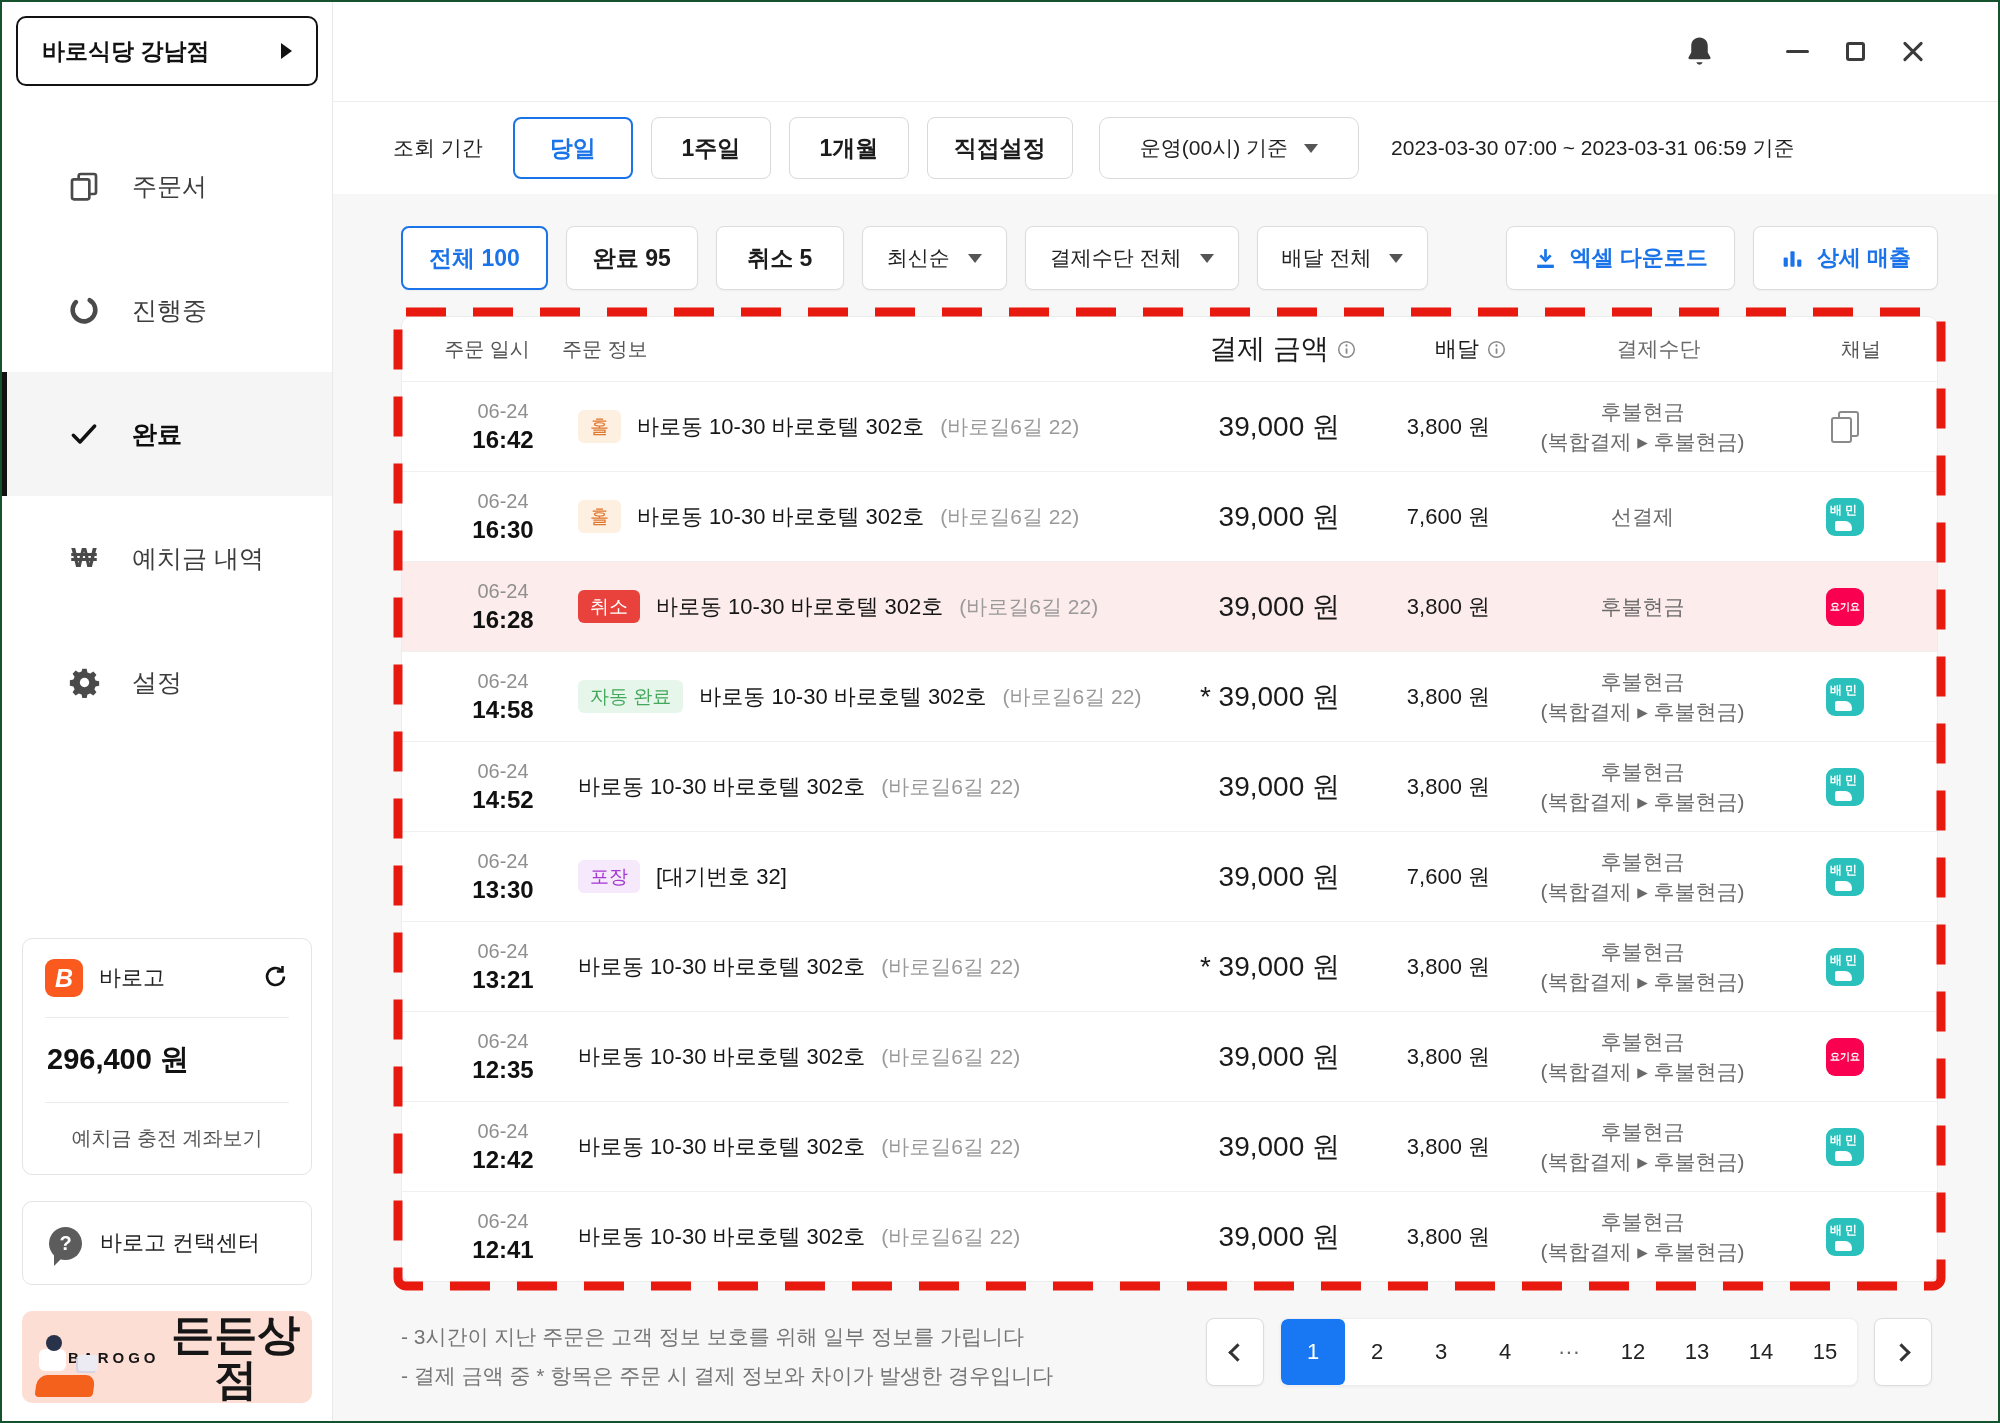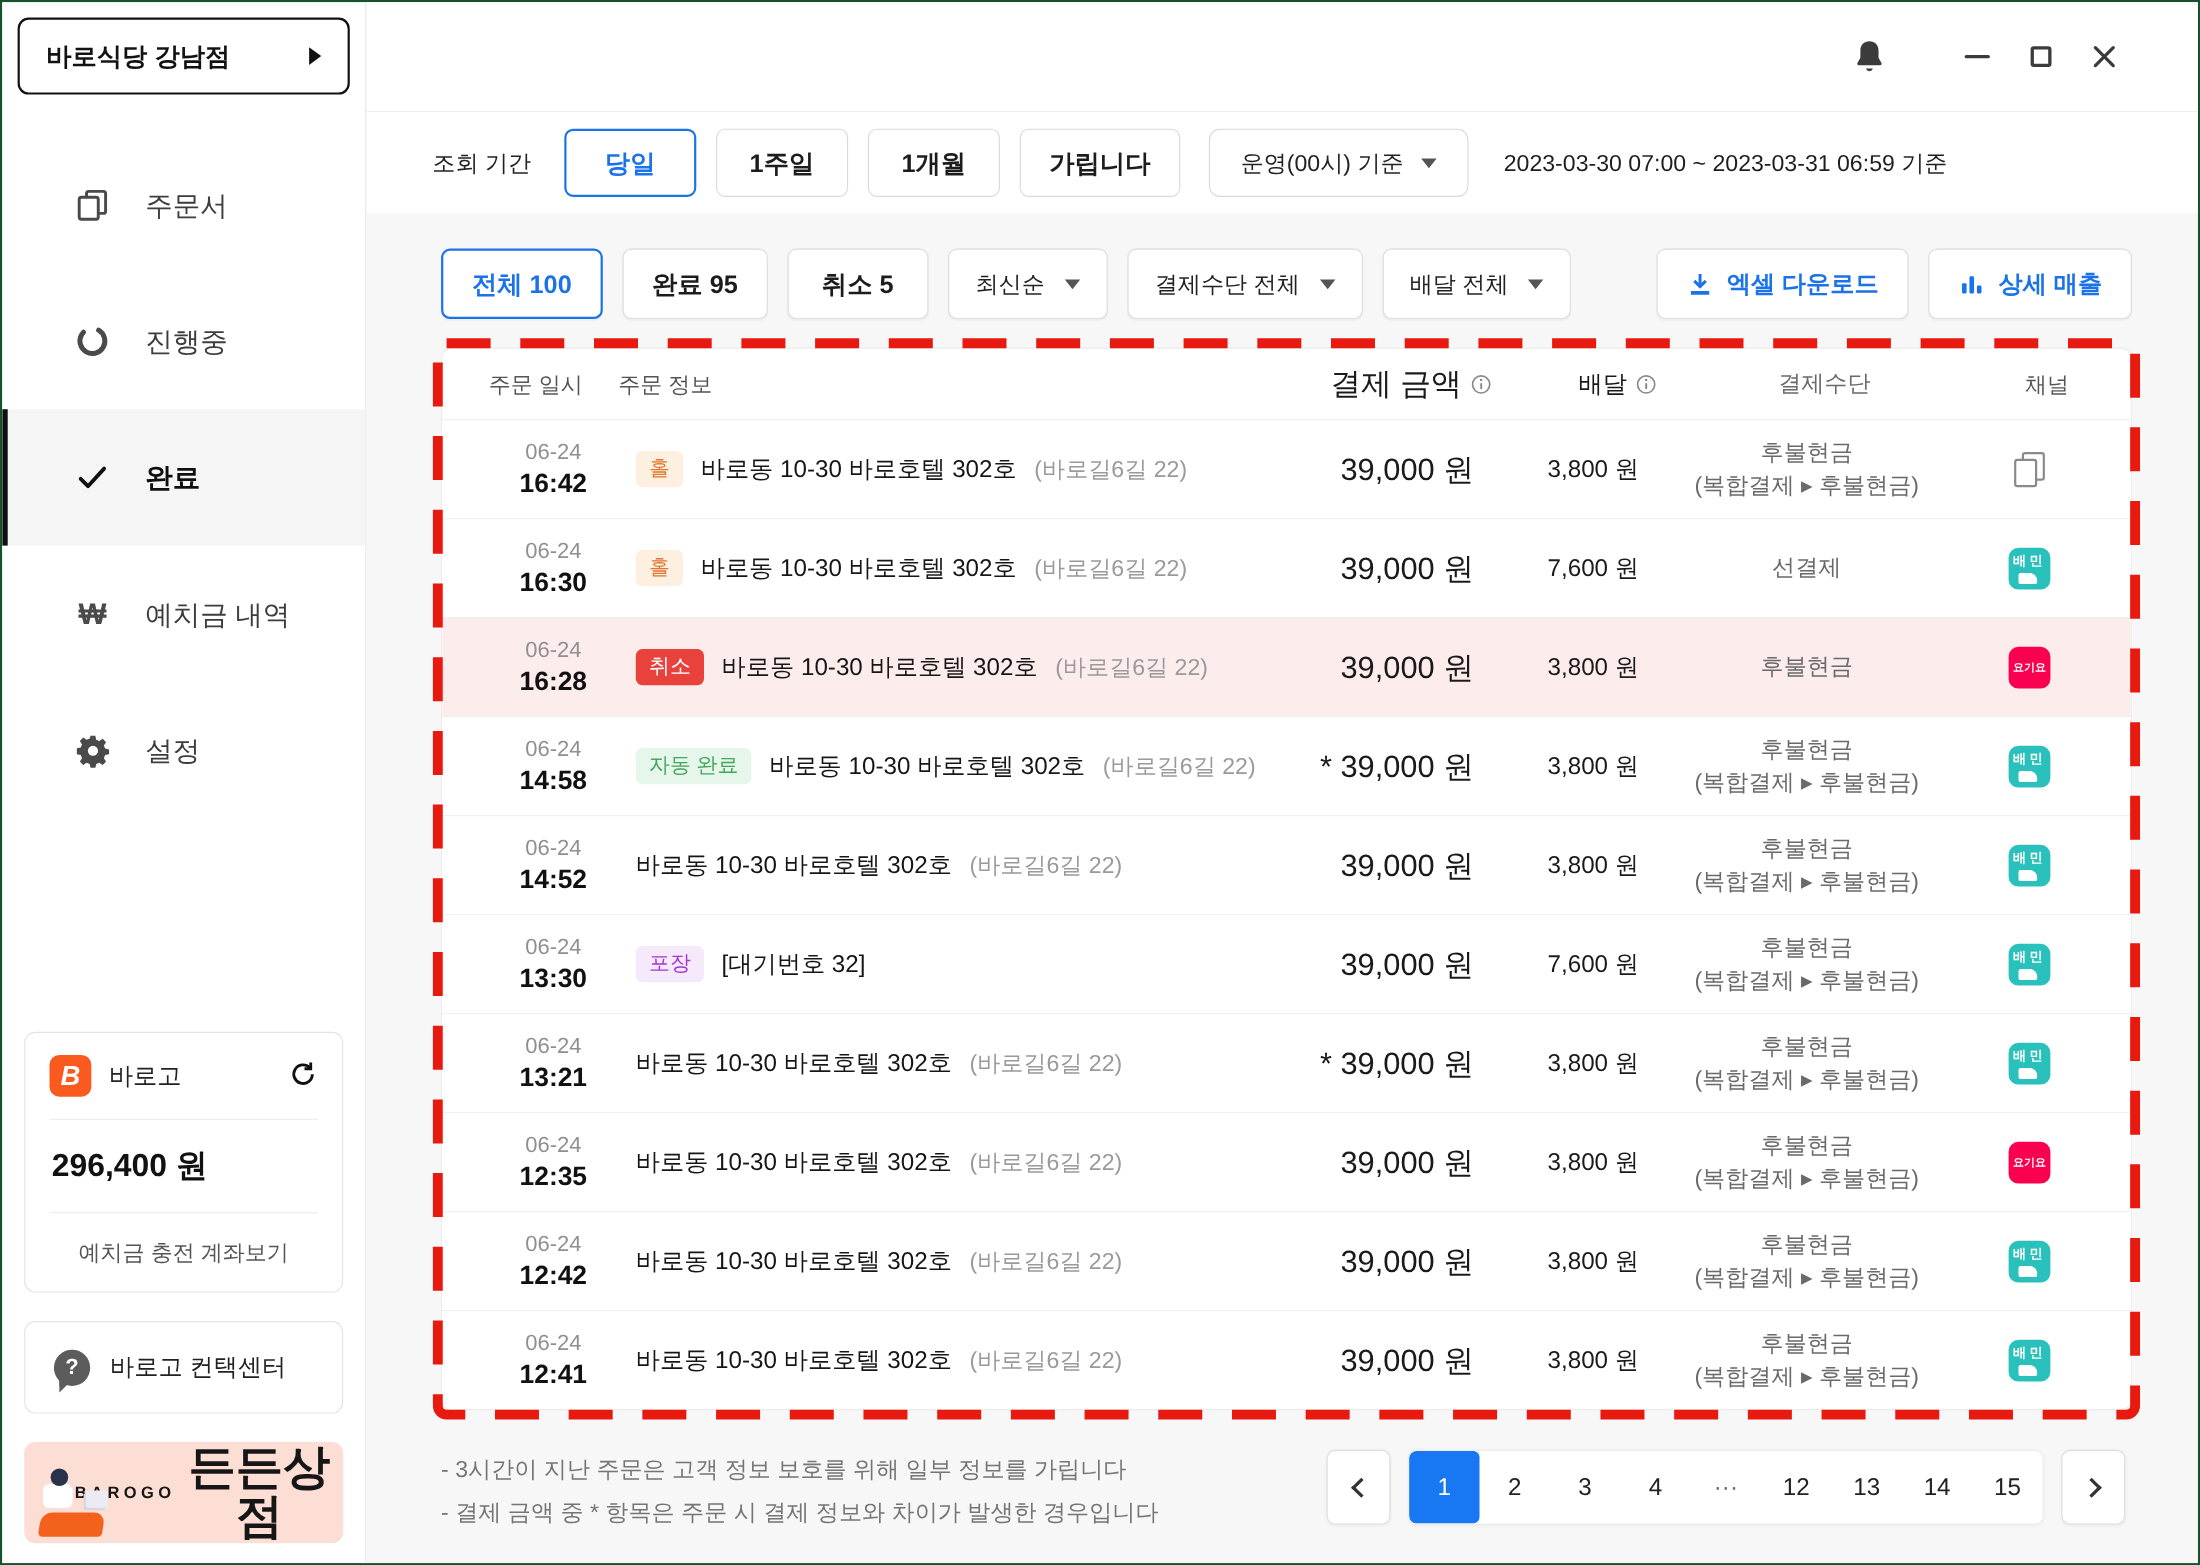--- a/index.html
+++ b/index.html
@@ -57,21 +57,21 @@
   .ico-max{width:19px;height:19px;border:3px solid #3b3b3b;border-radius:3px;}
   .ico-close{position:relative;width:26px;height:26px;}
   .ico-close::before,.ico-close::after{content:"";position:absolute;top:11.5px;left:0;width:26px;height:3px;background:#3b3b3b;border-radius:2px;}
   .ico-close::before{transform:rotate(45deg);} .ico-close::after{transform:rotate(-45deg);}
 
   .period-row{height:92px;background:#fff;display:flex;align-items:center;padding-left:60px;gap:18px;}
   .period-label{font-size:21px;color:#222;margin-right:12px;}
   .pill{height:62px;min-width:120px;padding:0 26px;border:1px solid #d9d9d9;border-radius:8px;background:#fff;font-size:23px;font-weight:700;color:#1c1c1c;}
   .pill.active{border:2px solid var(--c-accent);color:var(--c-accent);}
   .basis-select{height:62px;border:1px solid #d9d9d9;border-radius:10px;background:#fff;display:flex;align-items:center;gap:16px;
-    padding:0 28px;font-size:21px;color:#222;margin-left:8px;}
+    padding:0 40px;font-size:21px;color:#222;margin-left:8px;}
   .caret{width:0;height:0;border-left:7px solid transparent;border-right:7px solid transparent;border-top:9px solid #555;}
   .range-text{font-size:21px;color:#1e1e1e;margin-left:14px;white-space:nowrap;}
 
   .content{flex:1;padding:32px 60px 0 68px;min-width:0;}
   .filter-row{display:flex;align-items:center;gap:18px;}
   .chip{height:64px;min-width:128px;padding:0 26px;border:1px solid #dcdcdc;border-radius:8px;background:#fff;font-size:23px;font-weight:700;color:#1c1c1c;box-shadow:0 1px 2px rgba(0,0,0,.04);}
   .chip.active{border:2px solid var(--c-accent);color:var(--c-accent);}
   .fselect{height:64px;border:1px solid #dcdcdc;border-radius:8px;background:#fff;display:flex;align-items:center;gap:18px;
     padding:0 24px;font-size:21px;color:#222;box-shadow:0 1px 2px rgba(0,0,0,.04);}
   .spacer{flex:1;}
@@ -235,21 +235,21 @@
         </button>
     </header>
 
     <div class="period-row">
       <span class="period-label">조회 기간</span>
       <div style="display:flex;gap:18px;">
 
       <button class="pill active">당일</button>
           <button class="pill">1주일</button>
           <button class="pill">1개월</button>
-          <button class="pill">가립니다</button>
+          <button class="pill">직접설정</button>
         </div>
       <button class="basis-select">
         <span>운영(00시) 기준</span>
         <span class="caret"></span>
       </button>
       <span class="range-text">2023-03-30 07:00 ~ 2023-03-31  06:59 기준</span>
     </div>
 
     <div class="content">
 

